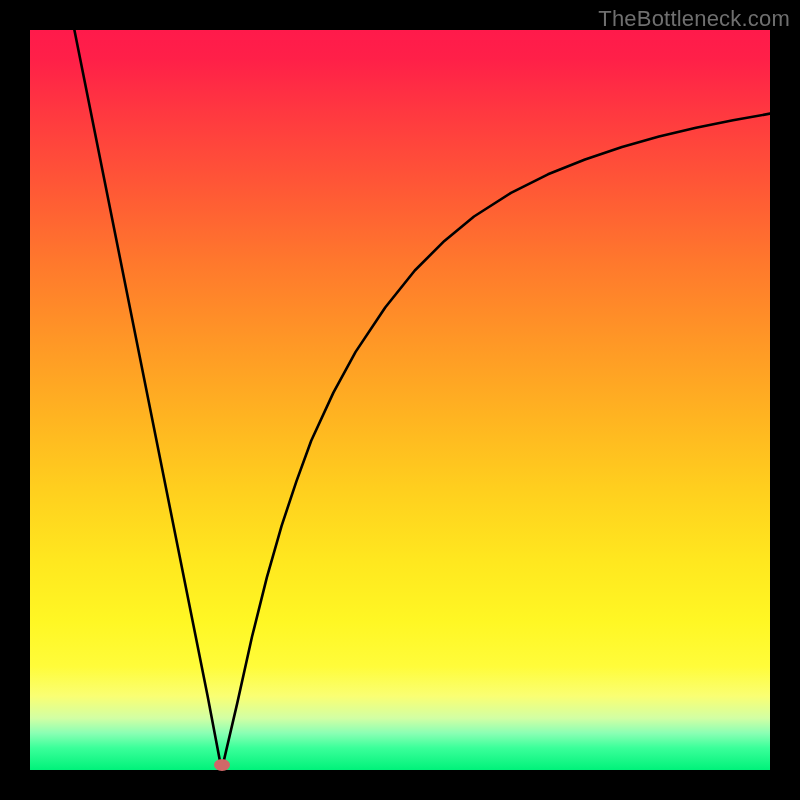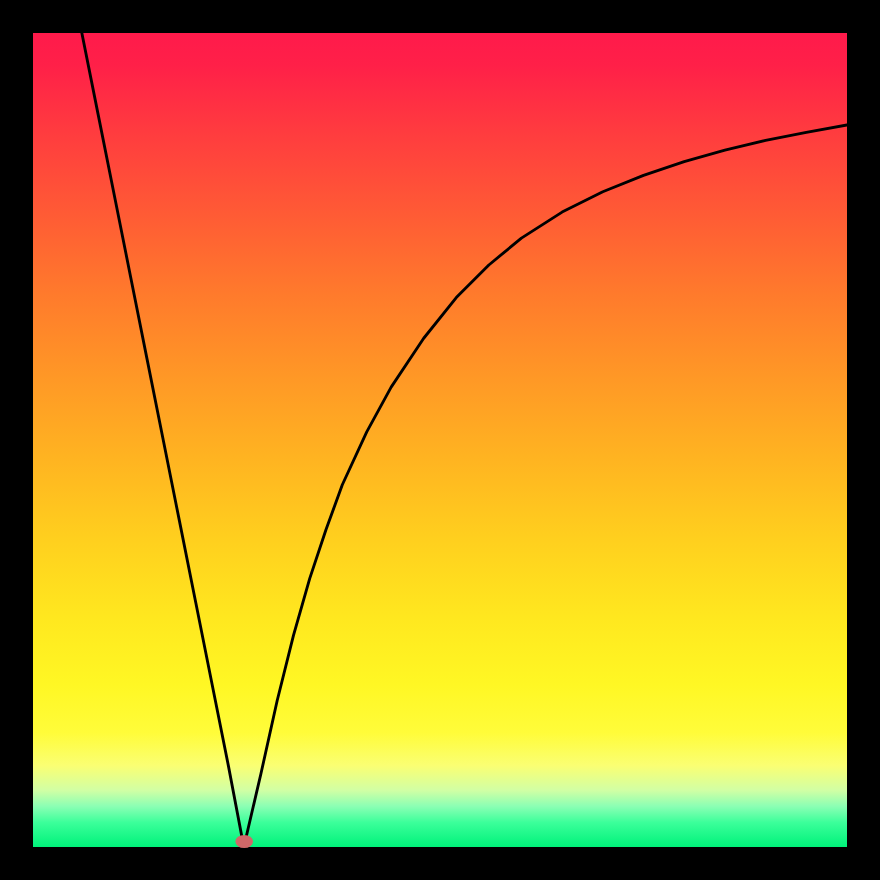--- a/index.html
+++ b/index.html
@@ -71,13 +71,14 @@
 </head>
 <body>
 
 <div class="frame">
   <div class="plot">
     <svg class="curve" viewBox="0 0 740 740" preserveAspectRatio="none">
       <path fill="none" stroke="#000" stroke-width="2.6" stroke-linecap="round" stroke-linejoin="round" d="M44.40 0.00 L59.20 74.00 L74.00 148.00 L88.80 222.00 L103.60 296.00 L118.40 370.00 L133.20 444.00 L148.00 518.00 L162.80 592.00 L177.60 666.00 L191.66 740.00 L207.20 673.40 L222.00 606.80 L236.80 547.60 L251.60 495.80 L266.40 451.40 L281.20 410.70 L303.40 362.60 L325.60 321.90 L355.20 277.50 L384.80 240.50 L414.40 210.90 L444.00 186.48 L481.00 162.80 L518.00 144.30 L555.00 129.50 L592.00 116.92 L629.00 106.56 L666.00 97.68 L703.00 90.28 L740.00 83.62"></path>
     </svg>
     <div class="marker" style="left: 25.9%; top: 99.3%;"></div>
   </div>
+  <div class="watermark">TheBottleneck.com</div>
 </div>
 
 </body></html>

